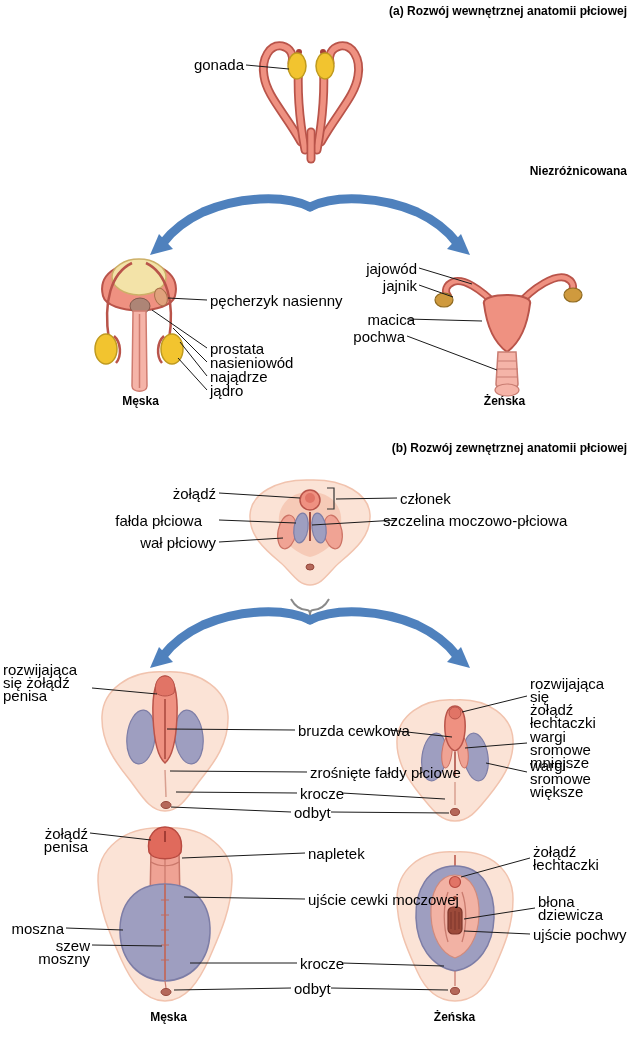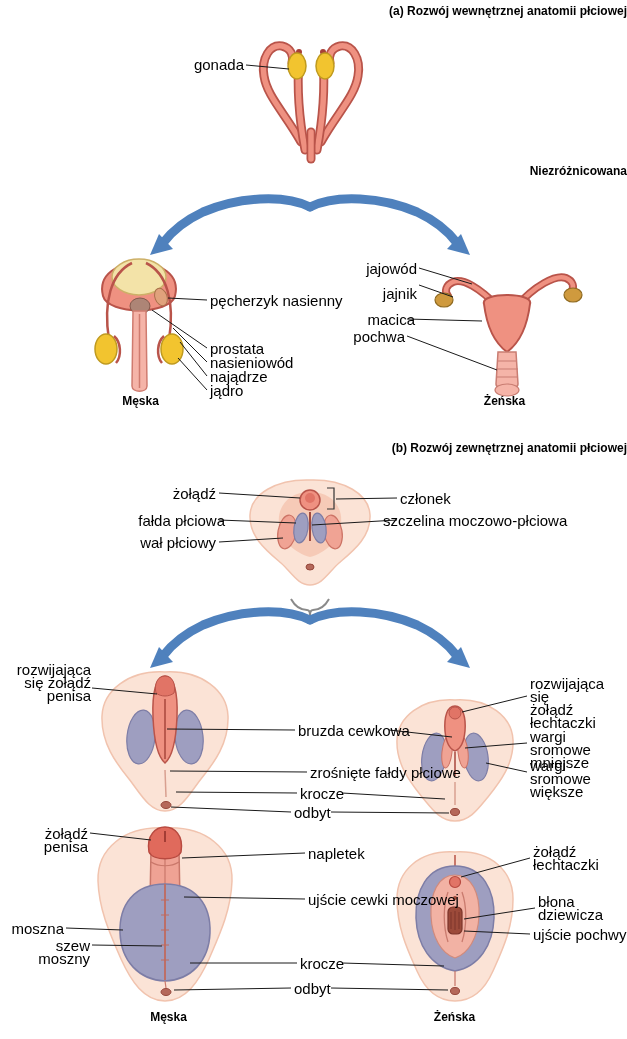--- a/index.html
+++ b/index.html
@@ -209,33 +209,33 @@
 
   <div class="title" style="top:4px">(a) Rozwój wewnętrznej anatomii płciowej</div>
   <div class="lbl r" style="right:383px;top:58px">gonada</div>
   <div class="title" style="top:164px">Niezróżnicowana</div>
   <div class="lbl" style="left:210px;top:294px">pęcherzyk nasienny</div>
   <div class="lbl" style="left:210px;top:342px">prostata</div>
   <div class="lbl" style="left:210px;top:356px">nasieniowód</div>
   <div class="lbl" style="left:210px;top:370px">najądrze</div>
   <div class="lbl" style="left:210px;top:384px">jądro</div>
   <div class="lbl r" style="right:210px;top:262px">jajowód</div>
-  <div class="lbl r" style="right:210px;top:287px">jajnik</div>
+  <div class="lbl r" style="right:210px;top:279px">jajnik</div>
   <div class="lbl r" style="right:212px;top:313px">macica</div>
   <div class="lbl r" style="right:222px;top:330px">pochwa</div>
   <div class="cap" style="left:98px;top:394px;width:85px">Męska</div>
   <div class="cap" style="left:462px;top:394px;width:85px">Żeńska</div>
 
   <div class="title" style="top:441px">(b) Rozwój zewnętrznej anatomii płciowej</div>
   <div class="lbl r" style="right:411px;top:487px">żołądź</div>
-  <div class="lbl r" style="right:402px;top:514px">fałda płciowa</div>
+  <div class="lbl r" style="right:425px;top:514px">fałda płciowa</div>
   <div class="lbl r" style="right:411px;top:536px">wał płciowy</div>
   <div class="lbl" style="left:400px;top:492px">członek</div>
   <div class="lbl" style="left:383px;top:514px">szczelina moczowo-płciowa</div>
-  <div class="lbl" style="left:3px;top:663px;width:88px;text-align:right">rozwijająca
+  <div class="lbl" style="left:3px;top:663px;width:88px;text-align:left">rozwijająca
 się żołądź
 penisa</div>
   <div class="lbl" style="left:298px;top:724px">bruzda cewkowa</div>
   <div class="lbl" style="left:310px;top:766px">zrośnięte fałdy płciowe</div>
   <div class="lbl" style="left:300px;top:787px">krocze</div>
   <div class="lbl" style="left:294px;top:806px">odbyt</div>
   <div class="lbl" style="left:530px;top:677px">rozwijająca się
 żołądź
 łechtaczki</div>
   <div class="lbl" style="left:530px;top:730px">wargi sromowe

